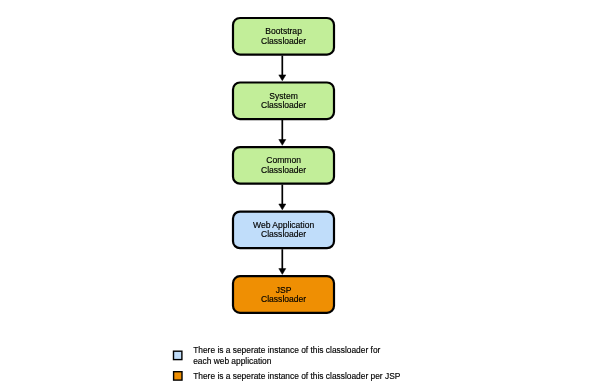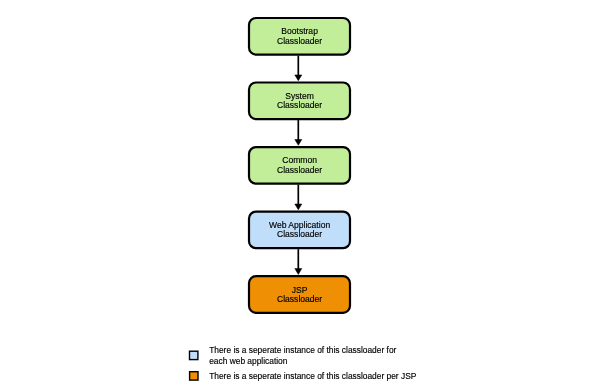--- a/index.html
+++ b/index.html
@@ -11,21 +11,21 @@
   body {
     width: 605px;
     height: 389px;
     position: relative;
     overflow: hidden;
     font-family: "Liberation Sans", sans-serif;
     color: #000000;
   }
   #diagram-canvas {
     position: absolute;
-    left: 16px;
+    left: 0;
     top: 0;
     width: 527px;
     height: 389px;
   }
   .node-text {
     font-family: "Liberation Sans", sans-serif;
     font-size: 8.55px;
     fill: #000000;
     stroke: #000000;
     stroke-width: 0.15px;

